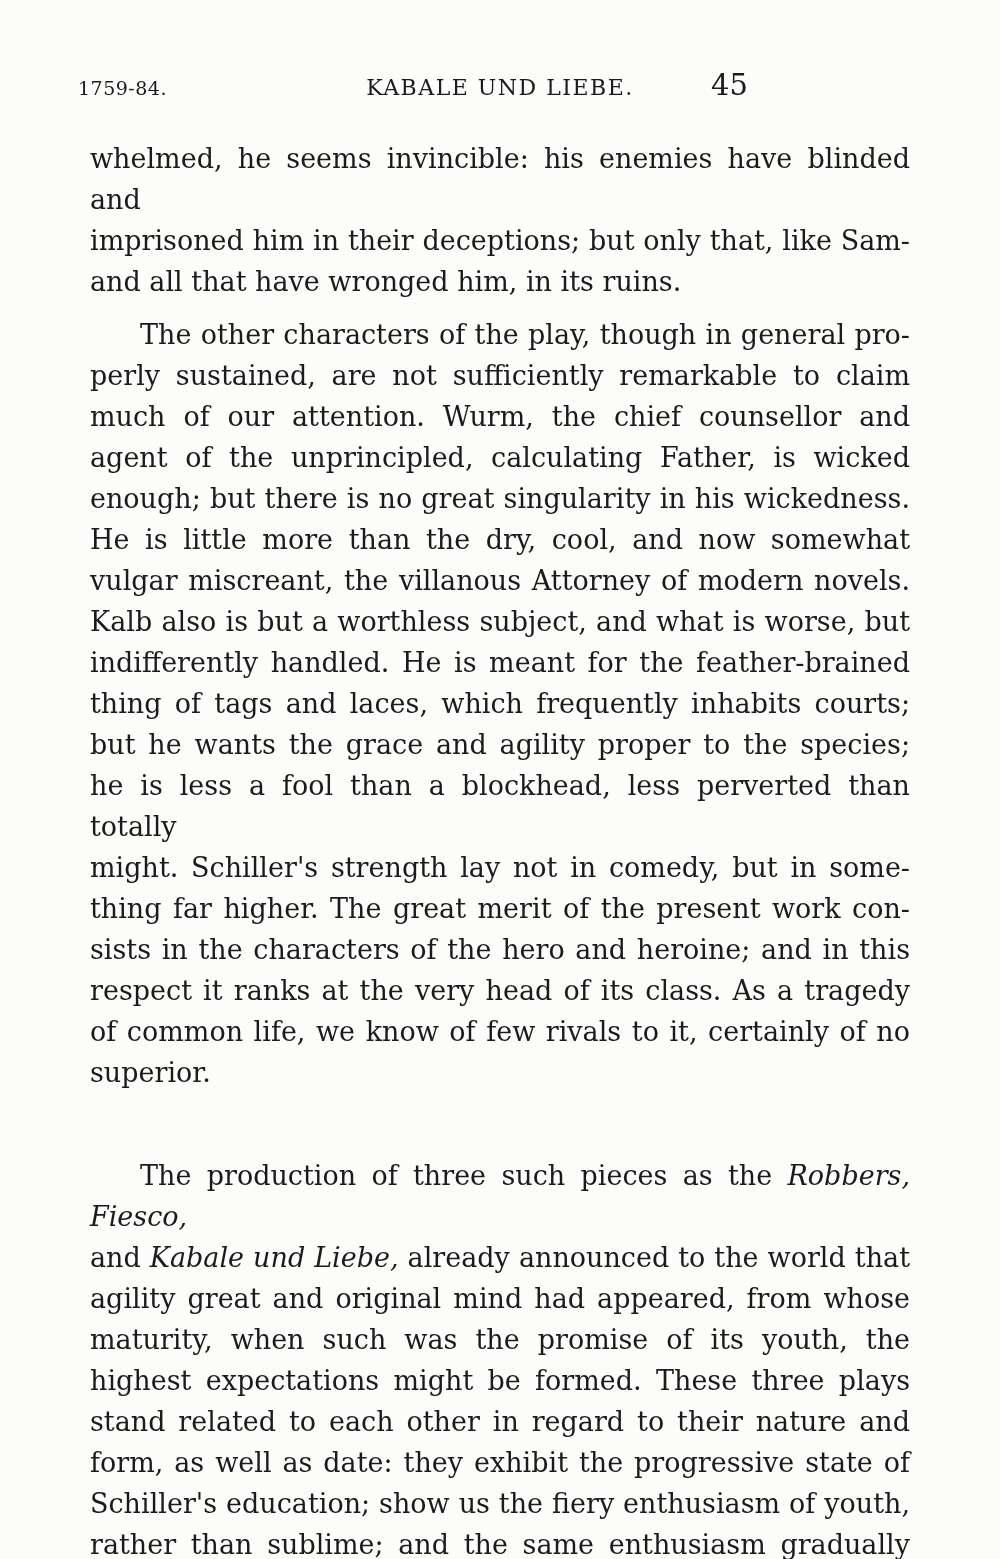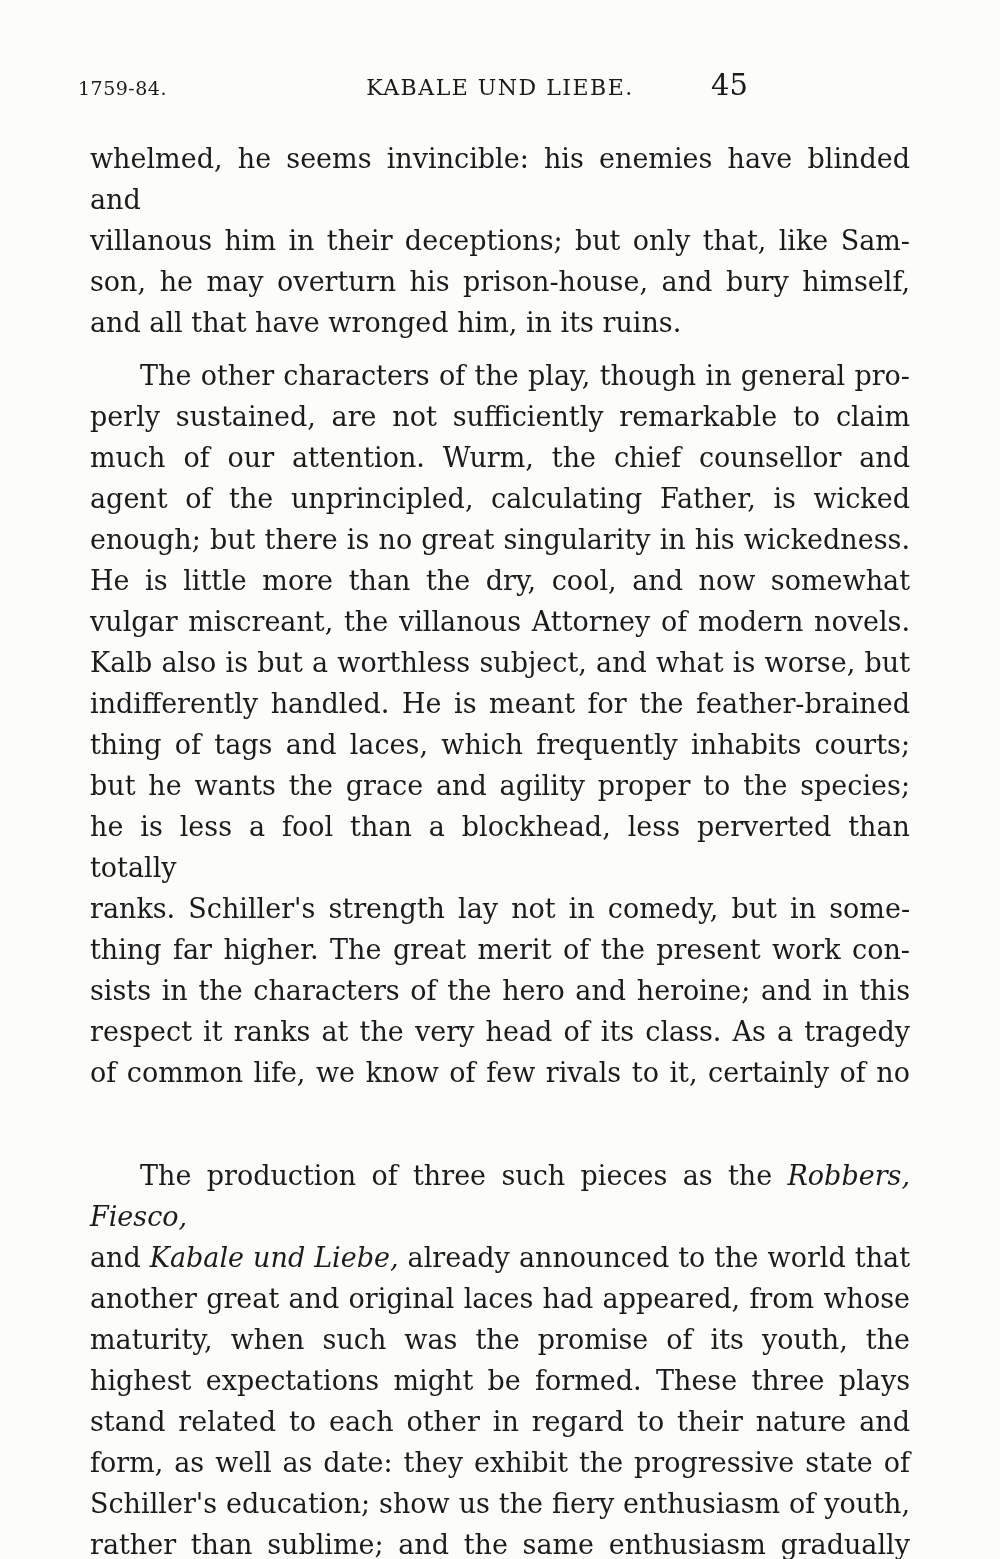--- a/index.html
+++ b/index.html
@@ -80,47 +80,47 @@
 
   <div class="running-head">
     <span class="rh-left">1759-84.</span>
     <span class="rh-center">KABALE UND LIEBE.</span>
     <span class="rh-right">45</span>
   </div>
 
   <div class="body-text">
       <div class="paragraph">
         <div class="line">whelmed, he seems invincible: his enemies have blinded and</div>
-        <div class="line">villanous him in their deceptions; but only that, like Sam-</div>
-        <div class="line">son, he may overturn his prison-house, and bury himself,</div>
+        <div class="line">imprisoned him in their deceptions; but only that, like Sam-</div>
         <div class="line last-line">and all that have wronged him, in its ruins.</div>
       </div>
       <div class="paragraph">
         <div class="line first-indent">The other characters of the play, though in general pro-</div>
         <div class="line">perly sustained, are not sufficiently remarkable to claim</div>
         <div class="line">much of our attention.  Wurm, the chief counsellor and</div>
         <div class="line">agent of the unprincipled, calculating Father, is wicked</div>
         <div class="line">enough; but there is no great singularity in his wickedness.</div>
         <div class="line">He is little more than the dry, cool, and now somewhat</div>
         <div class="line">vulgar miscreant, the villanous Attorney of modern novels.</div>
         <div class="line">Kalb also is but a worthless subject, and what is worse, but</div>
         <div class="line">indifferently handled.  He is meant for the feather-brained</div>
         <div class="line">thing of tags and laces, which frequently inhabits courts;</div>
         <div class="line">but he wants the grace and agility proper to the species;</div>
         <div class="line">he is less a fool than a blockhead, less perverted than totally</div>
-        <div class="line">ranks.  Schiller's strength lay not in comedy, but in some-</div>
+        <div class="line">might.  Schiller's strength lay not in comedy, but in some-</div>
         <div class="line">thing far higher.  The great merit of the present work con-</div>
         <div class="line">sists in the characters of the hero and heroine; and in this</div>
         <div class="line">respect it ranks at the very head of its class.  As a tragedy</div>
         <div class="line">of common life, we know of few rivals to it, certainly of no</div>
+        <div class="line last-line">superior.</div>
       </div>
       <div class="paragraph space-before">
         <div class="line first-indent">The production of three such pieces as the <i>Robbers, Fiesco,</i></div>
         <div class="line">and <i>Kabale und Liebe,</i> already announced to the world that</div>
-        <div class="line">another great and original laces had appeared, from whose</div>
+        <div class="line">agility great and original mind had appeared, from whose</div>
         <div class="line">maturity, when such was the promise of its youth, the</div>
         <div class="line">highest expectations might be formed.  These three plays</div>
         <div class="line">stand related to each other in regard to their nature and</div>
         <div class="line">form, as well as date: they exhibit the progressive state of</div>
         <div class="line">Schiller's education; show us the fiery enthusiasm of youth,</div>
         <div class="line">rather than sublime; and the same enthusiasm gradually</div>
       </div>
     </div>
 
 </div>

